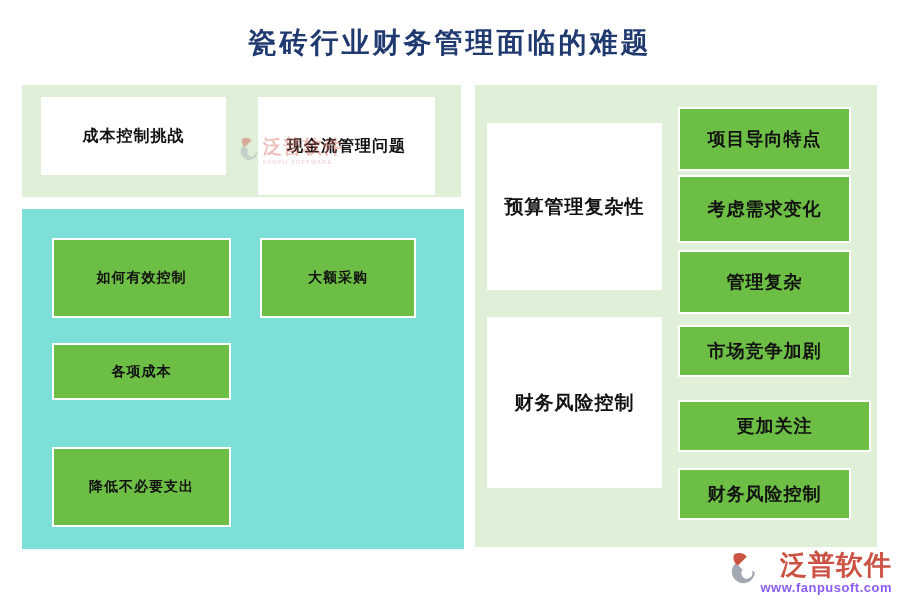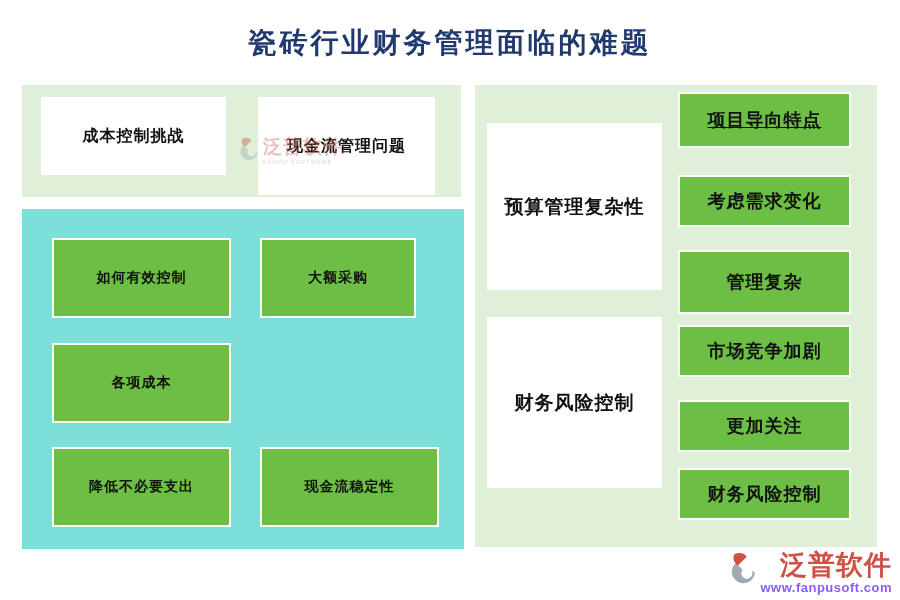--- a/index.html
+++ b/index.html
@@ -25,35 +25,35 @@
   .card{background:#ffffff;font-size:16px;letter-spacing:1px;}
   .gbox{background:#6dbe45;border:2px solid #ffffff;box-sizing:border-box;font-size:14px;letter-spacing:1px;}
 
   
   .card-1{left:41px;top:97px;width:185px;height:78px;}
   .card-2{left:258px;top:97px;width:177px;height:98px;}
 
   
   .g1{left:52px; top:238px;width:179px;height:80px;}
   .g2{left:260px;top:238px;width:156px;height:80px;}
-  .g3{left:52px; top:343px;width:179px;height:80px;}
+  .g3{left:52px; top:343px;width:179px;height:57px;}
   .g4{left:260px;top:343px;width:179px;height:80px;}
   .g5{left:52px; top:447px;width:179px;height:80px;}
   .g6{left:260px;top:447px;width:179px;height:80px;}
 
   
   .rcard{font-size:19px;}
   .w1{left:487px;top:123px;width:175px;height:167px;}
   .w2{left:487px;top:317px;width:175px;height:171px;}
   .rbox{font-size:18px;}
-  .r1{left:678px;top:92px;width:173px;height:56px;text-decoration:underline;}
-  .r2{left:678px;top:175px;width:173px;height:52px;}
+  .r1{left:678px;top:107px;width:173px;height:64px;}
+  .r2{left:678px;top:175px;width:173px;height:68px;}
   .r3{left:678px;top:250px;width:173px;height:64px;}
   .r4{left:678px;top:325px;width:173px;height:52px;}
-  .r5{left:678px;top:400px;width:173px;height:52px;}
+  .r5{left:678px;top:400px;width:193px;height:52px;}
   .r6{left:678px;top:468px;width:173px;height:52px;}
 
   
   .watermark{
     position:absolute;left:237px;top:137px;display:flex;align-items:flex-start;
     opacity:0.42;pointer-events:none;
   }
   .watermark .wm-text{margin-left:4px;line-height:1;}
   .watermark .wm-brand{font-size:19px;font-weight:bold;color:#d2685c;letter-spacing:1px;}
   .watermark .wm-sub{font-size:6px;color:#c98f86;letter-spacing:1px;margin-top:3px;}
@@ -76,21 +76,20 @@
 
   <div class="panel panel-light panel-lt"></div>
   <div class="box card card-1">成本控制挑战</div>
   <div class="box card card-2">现金流管理问题</div>
 
   <div class="panel panel-lb"></div>
   <div class="box gbox g1">如何有效控制</div>
   <div class="box gbox g2">大额采购</div>
   <div class="box gbox g3">各项成本</div>
   <div class="box gbox g5">降低不必要支出</div>
-  <div class="box gbox g6">现金流稳定性</div>
 
   <div class="panel panel-light panel-r"></div>
   <div class="box card rcard w1">预算管理复杂性</div>
   <div class="box card rcard w2">财务风险控制</div>
   <div class="box gbox rbox r1">项目导向特点</div>
   <div class="box gbox rbox r2">考虑需求变化</div>
   <div class="box gbox rbox r3">管理复杂</div>
   <div class="box gbox rbox r4">市场竞争加剧</div>
   <div class="box gbox rbox r5">更加关注</div>
   <div class="box gbox rbox r6">财务风险控制</div>

